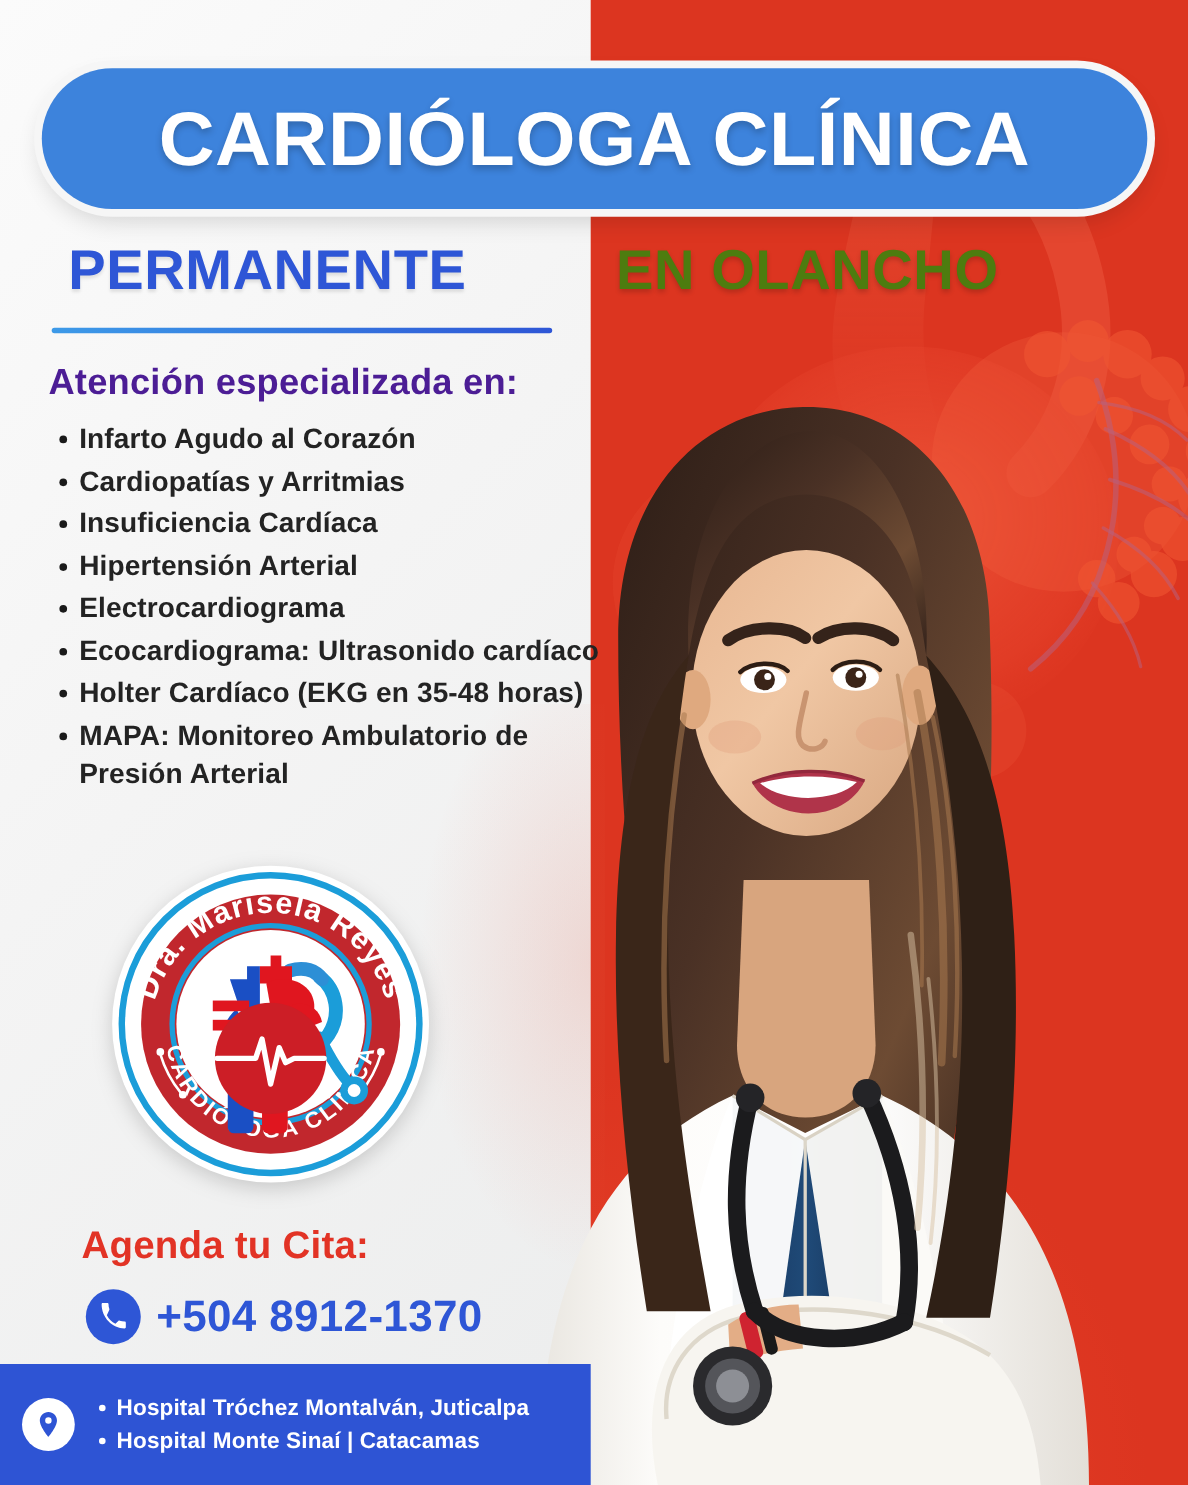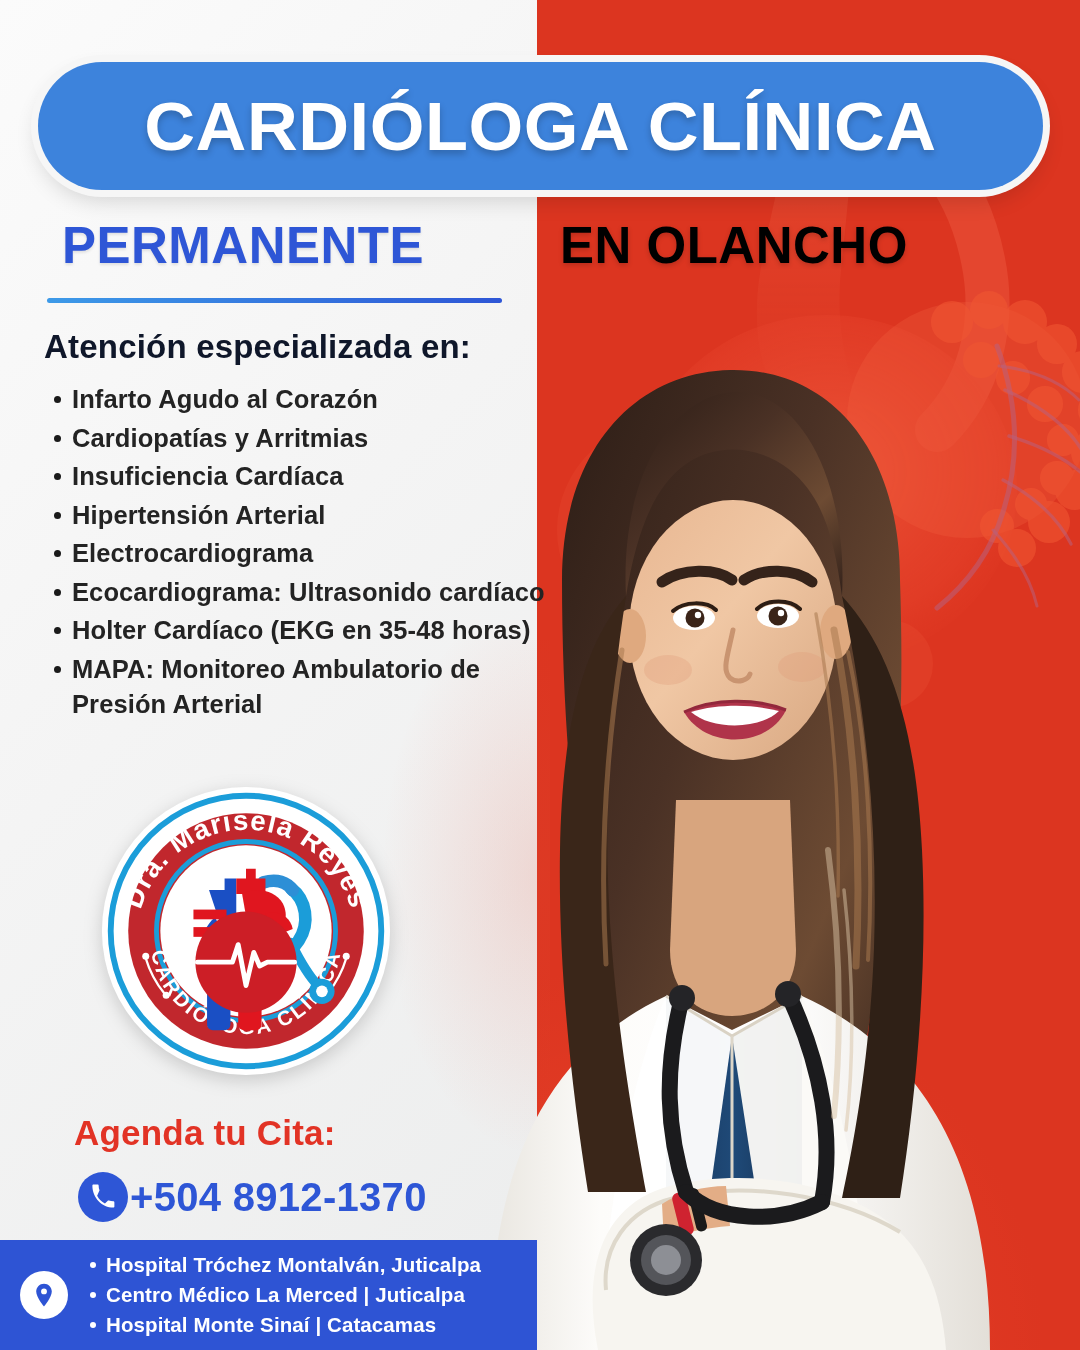--- a/index.html
+++ b/index.html
@@ -63,35 +63,35 @@
   }
   .sub-left span {
     font-size:51px; font-weight:bold; color:#2e56d6; letter-spacing:.5px;
     text-shadow:0 2px 3px rgba(0,0,0,.10);
   }
   .sub-right {
     position:absolute; left:560px; top:0; width:470px; height:78px;
     display:flex; align-items:center;
   }
   .sub-right span {
-    font-size:51px; font-weight:bold; color:#000000; letter-spacing:.5px;
+    font-size:51px; font-weight:bold; color:#4d7c0f; letter-spacing:.5px;
     text-shadow:0 2px 5px rgba(0,0,0,.18);
   }
 
   
   .divider {
     position:absolute; left:47px; top:298px; width:455px; height:5px;
     background:linear-gradient(90deg,#3d9ae8 0%,#2e56d6 100%);
     border-radius:3px;
   }
 
   
   .services-heading {
     position:absolute; left:44px; top:328px;
-    font-size:33px; font-weight:bold; color:#0f172a; letter-spacing:.2px;
+    font-size:33px; font-weight:bold; color:#4c1d95; letter-spacing:.2px;
   }
   ul.services {
     position:absolute; left:46px; top:382px; width:500px;
     list-style:none;
     font-weight:bold;
   }
   ul.services li {
     position:relative;
     font-size:25.5px; color:#232323; line-height:35.5px;
     padding-left:26px; margin-bottom:3px;
@@ -106,21 +106,21 @@
   
   .logo-wrap { position:absolute; left:100px; top:785px; width:292px; height:292px; }
   .logo-wrap svg { width:100%; height:100%; display:block;
     filter:drop-shadow(0 5px 9px rgba(0,0,0,.17)); }
 
   
   .cta-heading {
     position:absolute; left:74px; top:1113px;
     font-size:35px; font-weight:bold; color:#e23325; letter-spacing:.2px;
   }
-  .phone-row { position:absolute; left:78px; top:1172px; display:flex; align-items:center; gap:2px; }
+  .phone-row { position:absolute; left:78px; top:1172px; display:flex; align-items:center; gap:14px; }
   .phone-badge {
     width:50px; height:50px; border-radius:50%; background:#2e56d6;
     display:flex; align-items:center; justify-content:center; flex:0 0 auto;
   }
   .phone-badge svg { width:26px; height:26px; display:block; }
   .phone-number {
     font-size:40px; font-weight:bold; color:#2e56d6; letter-spacing:.3px;
   }
 
   
@@ -442,18 +442,17 @@
   </div>
 
   <div class="locations-bar">
     <div class="pin-badge">
       <svg viewBox="0 0 24 24" xmlns="http://www.w3.org/2000/svg">
         <path fill="#2e54d4" d="M12 1.5c-4 0-7.2 3.2-7.2 7.2 0 5.4 7.2 13.8 7.2 13.8s7.2-8.4 7.2-13.8c0-4-3.2-7.2-7.2-7.2zm0 9.9a2.7 2.7 0 1 1 0-5.4 2.7 2.7 0 0 1 0 5.4z"></path>
       </svg>
     </div>
     <ul class="locations">
       <li>Hospital Tróchez Montalván, Juticalpa</li>
-      <li>Centro Médico La Merced | Juticalpa</li>
       <li>Hospital Monte Sinaí | Catacamas</li>
     </ul>
   </div>
 
 </div>
 
 </body></html>

